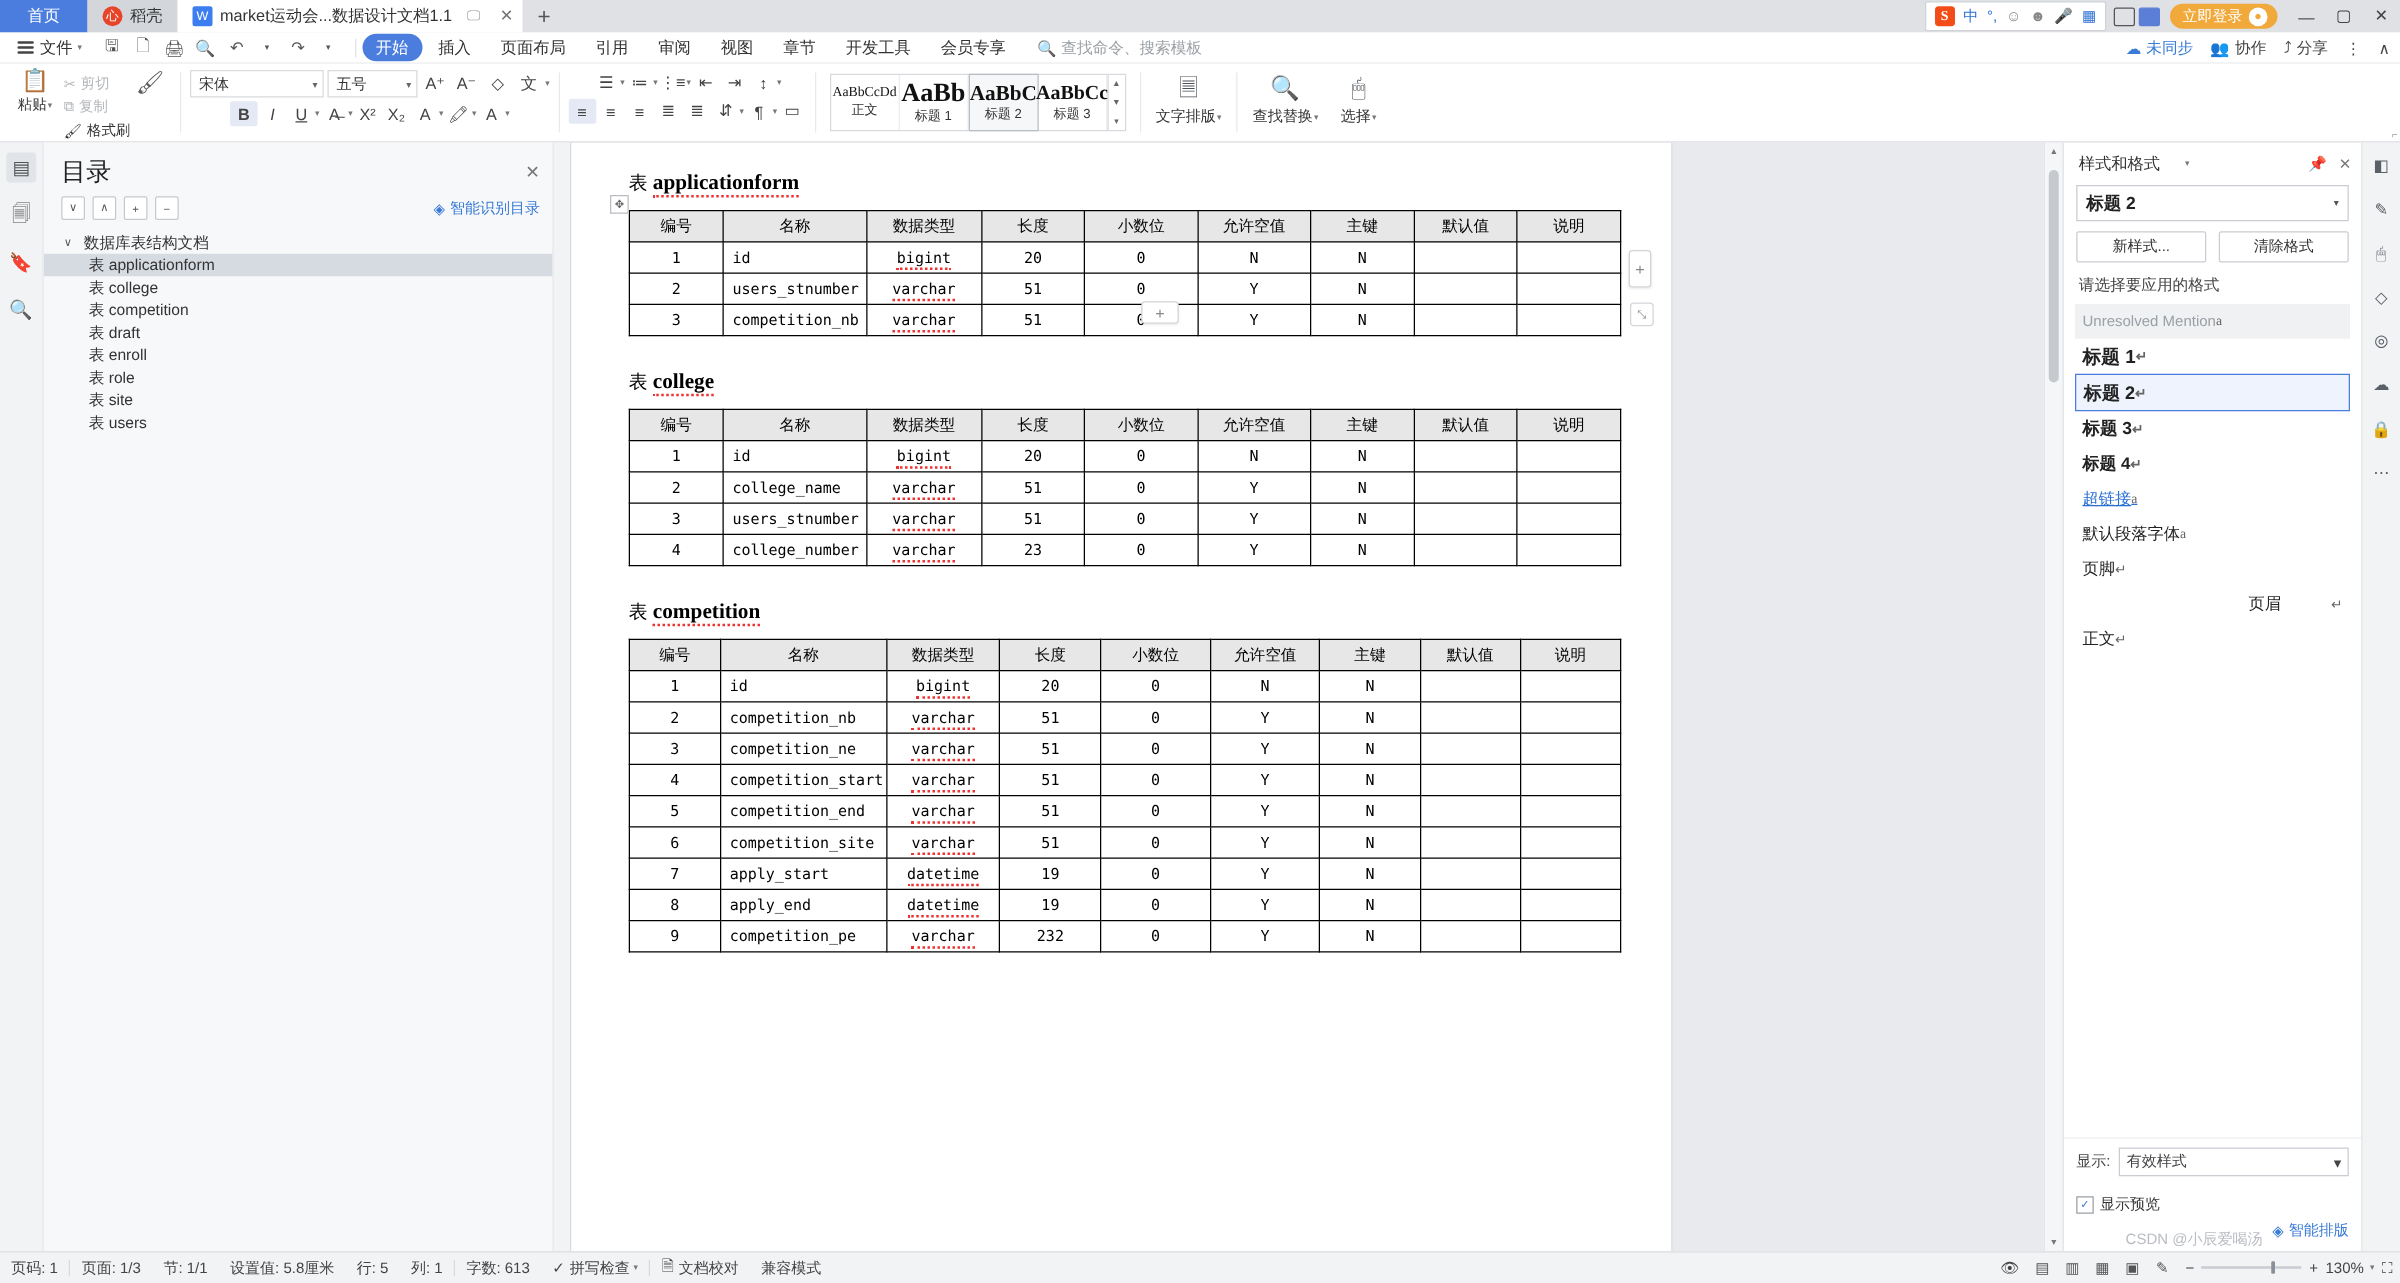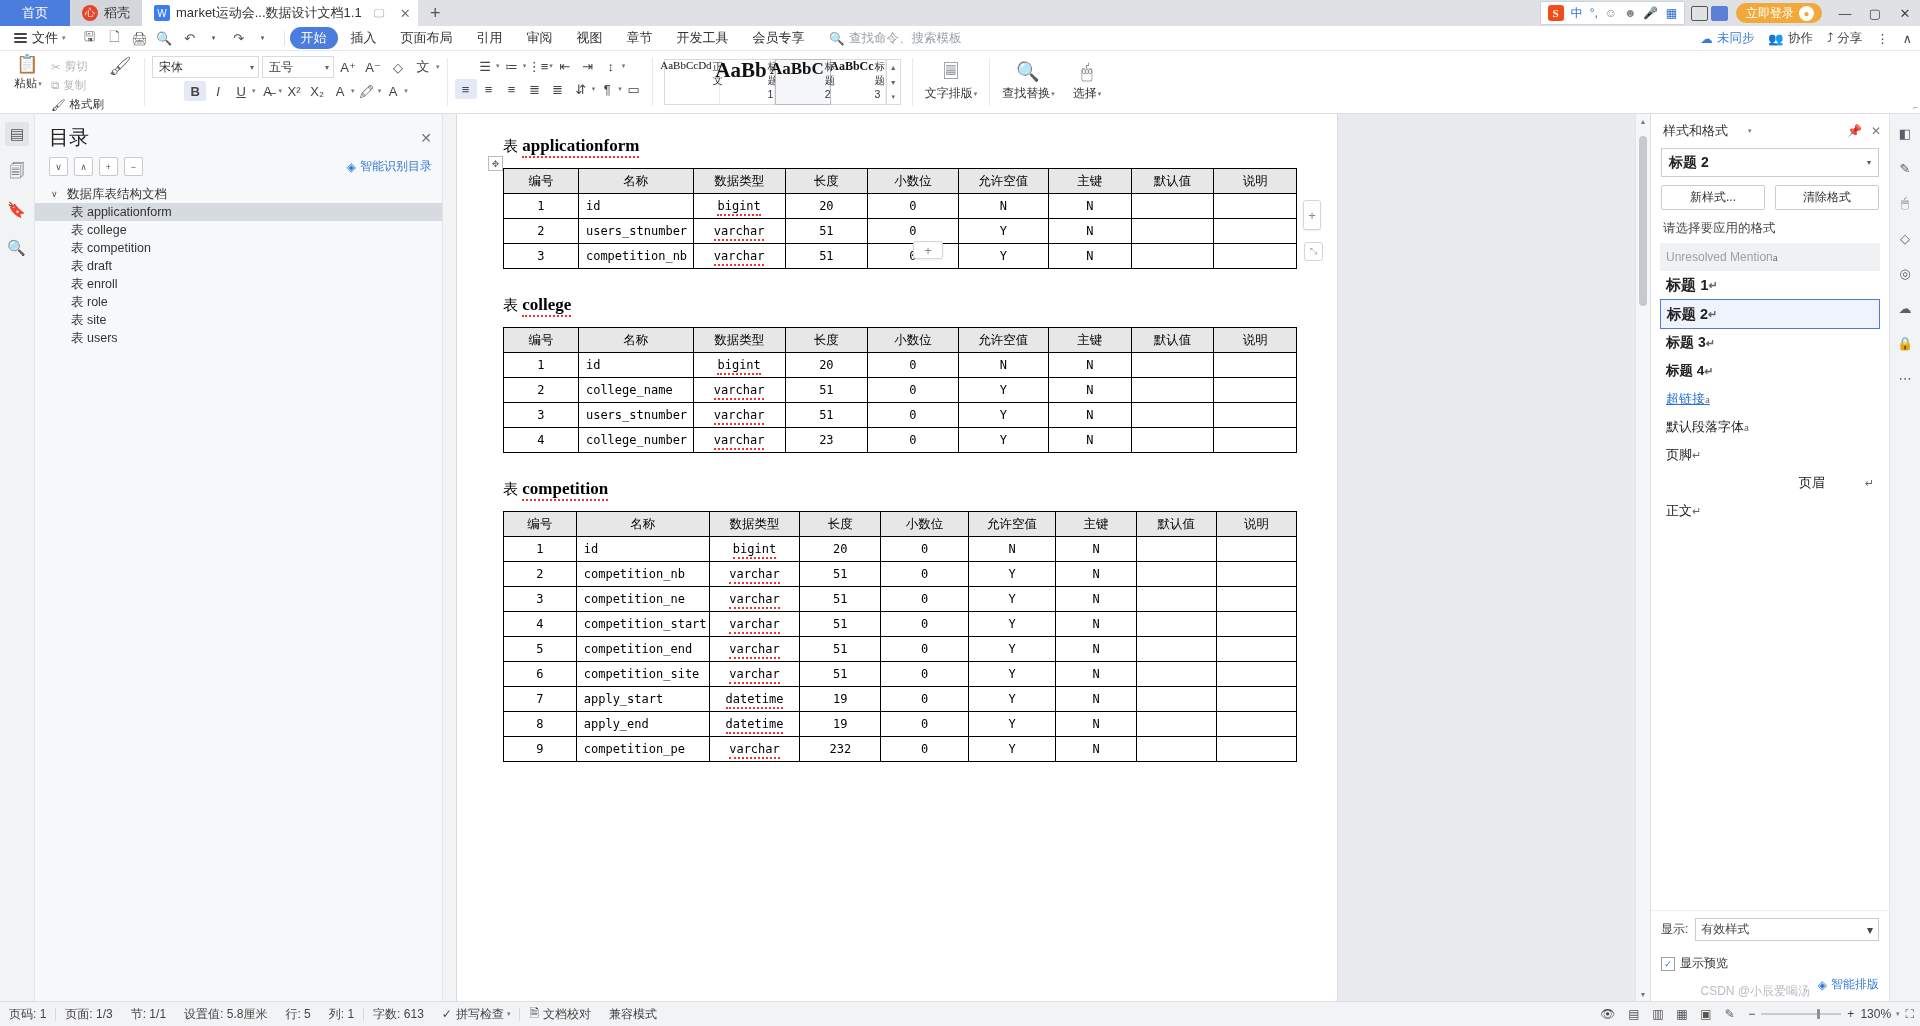--- a/index.html
+++ b/index.html
@@ -69,21 +69,21 @@
   .fsel.name{width:95px;}
   .fsel.size{width:60px;}
   .fsel .car{font-size:8px;color:#666;}
   .ib{width:22px;height:20px;display:flex;align-items:center;justify-content:center;font-size:13px;color:#444;}
   .ib.on{background:#e4e9f5;border-radius:2px;}
   .fontrow2{display:flex;align-items:center;gap:1px;}
   .caret{font-size:7px;color:#777;margin-left:-1px;}
   .paragrp{display:flex;flex-direction:column;gap:3px;padding:5px 4px 0 4px;}
   .prow{display:flex;align-items:center;gap:1px;}
   .stylesgal{display:flex;align-items:center;border:1px solid #d8dadd;height:44px;margin:8px 2px;background:#fff;}
-  .stylecell{width:54px;height:100%;display:flex;flex-direction:row;justify-content:center;gap:1px;border-right:1px solid #ebecee;}
+  .stylecell{width:54px;height:100%;display:flex;flex-direction:column;align-items:center;justify-content:center;gap:1px;border-right:1px solid #ebecee;}
   .stylecell:last-child{border-right:none;}
   .stylecell.sel{border:1px solid #b9bdc3;background:#f6f7f9;}
   .stylecell .prev{font-family:"Liberation Serif",serif;color:#111;line-height:1;}
   .stylecell .lbl{font-size:10.5px;color:#333;}
   .galnav{display:flex;flex-direction:column;justify-content:space-between;height:44px;width:13px;border-left:1px solid #d8dadd;}
   .galnav span{flex:1;display:flex;align-items:center;justify-content:center;font-size:7px;color:#666;}
   .rbig{display:flex;flex-direction:column;align-items:center;justify-content:center;gap:3px;padding:0 9px;font-size:12px;color:#333;}
   .rbig .gl{font-size:19px;line-height:20px;color:#4a5158;}
   .rbig .cap{display:flex;align-items:center;gap:2px;font-size:12px;}
   .corner{position:absolute;right:2px;bottom:1px;font-size:8px;color:#9aa0a6;}
@@ -389,21 +389,21 @@
         </div>
         <div class="stylecell">
           <span class="prev" style="font-size:21px;font-weight:bold">AaBb</span>
           <span class="lbl">标题 1</span>
         </div>
         <div class="stylecell sel">
           <span class="prev" style="font-size:17px;font-weight:bold">AaBbC</span>
           <span class="lbl">标题 2</span>
         </div>
         <div class="stylecell">
-          <span class="prev" style="font-size:12px;font-weight:bold">AaBbCc</span>
+          <span class="prev" style="font-size:16px;font-weight:bold">AaBbCc</span>
           <span class="lbl">标题 3</span>
         </div>
         <div class="galnav">
           <span>▲</span>
           <span>▼</span>
           <span>▾</span>
         </div>
       </div>
     </div>
 

